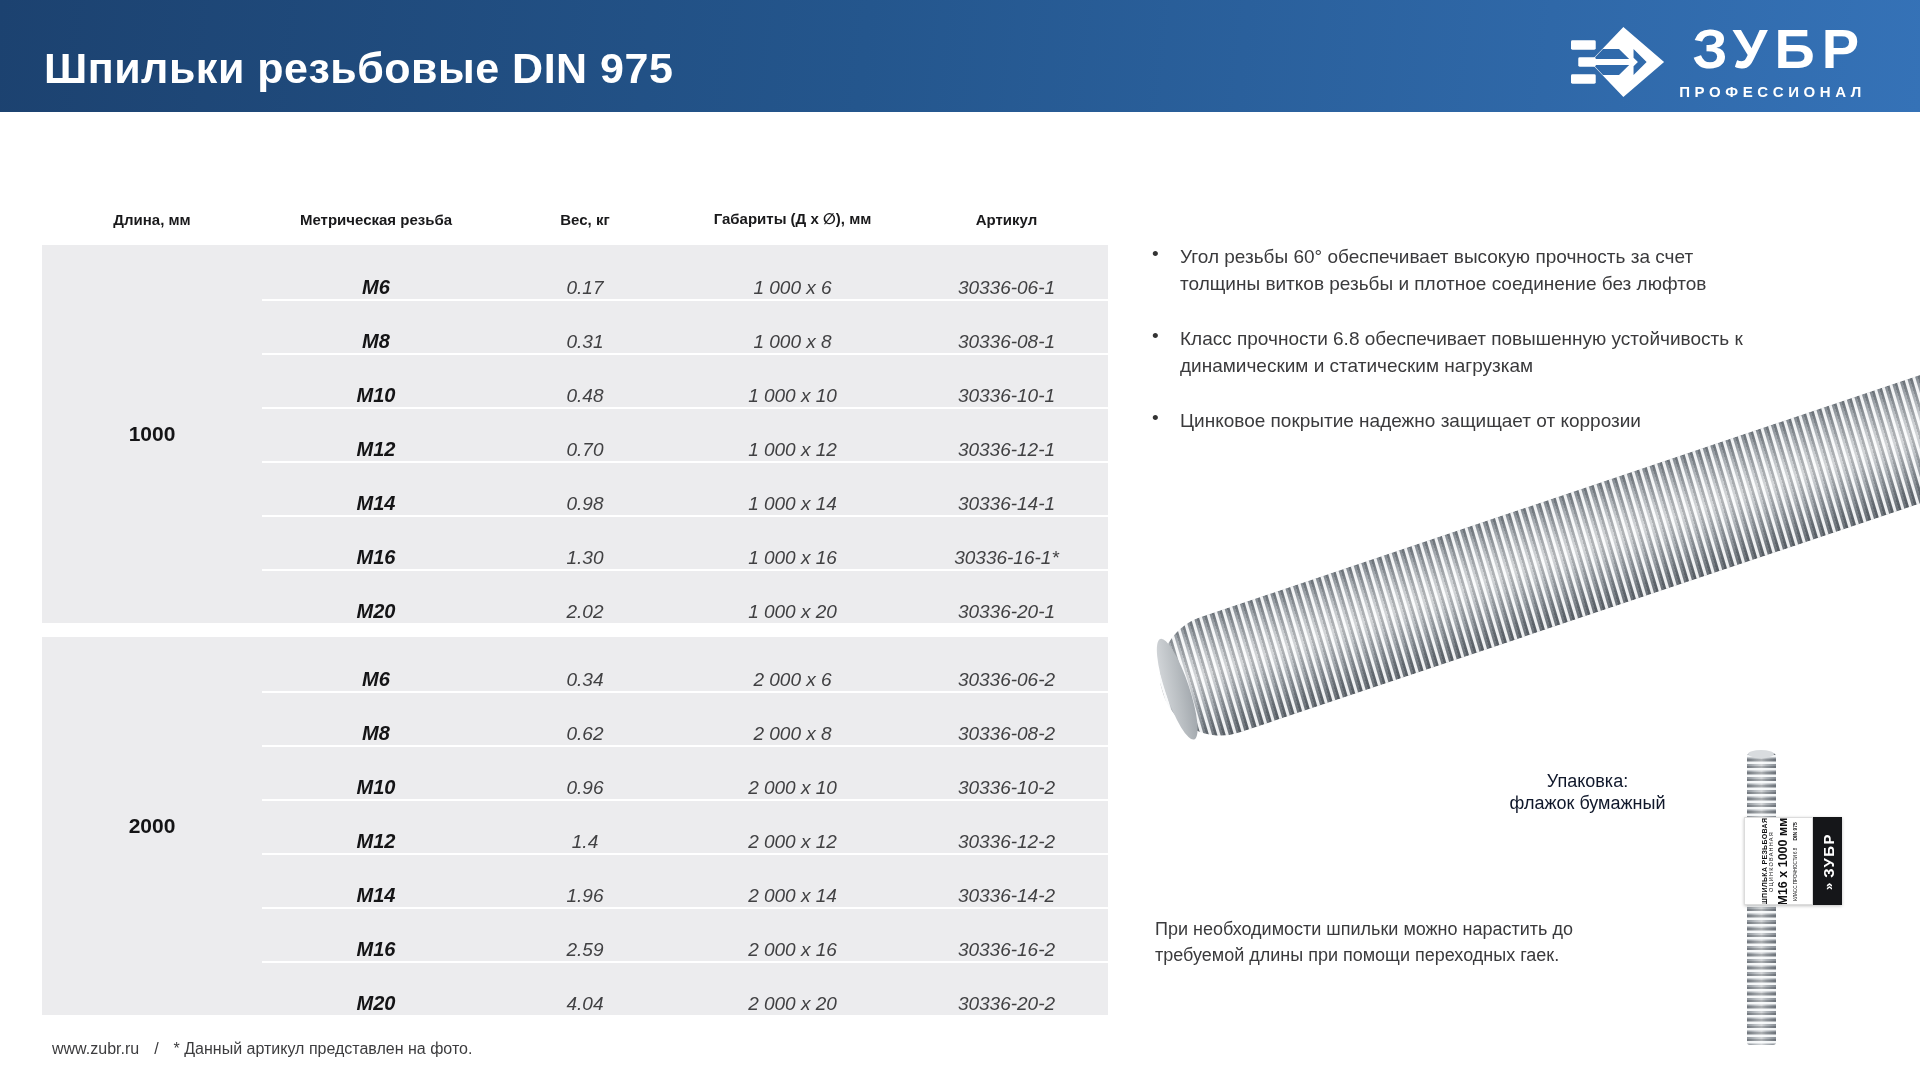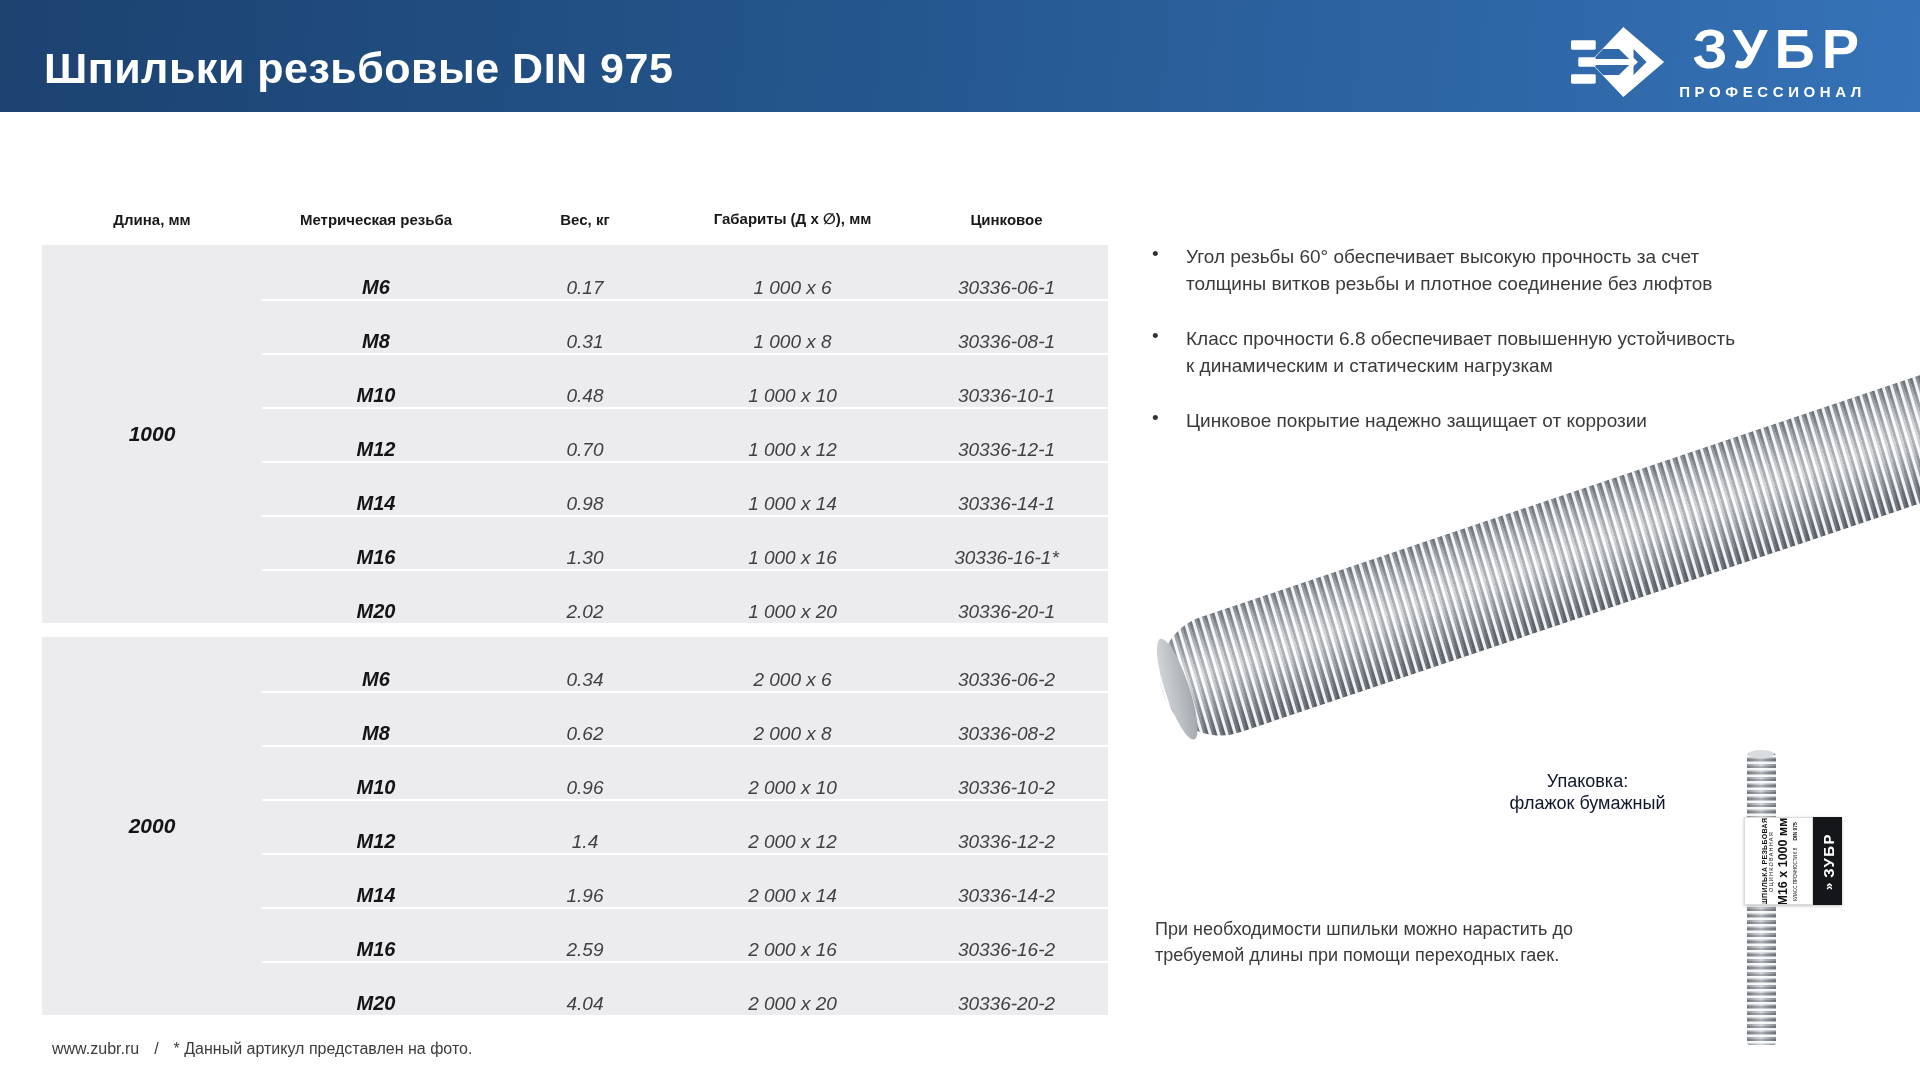--- a/index.html
+++ b/index.html
@@ -32,40 +32,40 @@
   .col-thread  { width:228px; }
   .col-weight  { width:190px; }
   .col-dims    { width:225px; }
   .col-sku     { width:203px; }
 
   #table-groups { position:absolute; left:42px; top:245px; width:1066px; }
   .tgroup { position:relative; width:1066px; height:378px; background:#ececee; margin-bottom:14px; }
   .tg-length {
     position:absolute; left:0; top:0; bottom:0; width:220px;
     display:flex; align-items:center; justify-content:center;
-    font-size:21px; font-weight:bold; color:#141416;font-style:italic;
+    font-size:21px; font-weight:bold; color:#141416;
   }
   .tg-rows { position:absolute; left:220px; top:0; bottom:0; right:0; }
   .trow { height:54px; display:flex; align-items:flex-end;font-style:italic; }
   .trow + .trow { border-top:2px solid #ffffff; }
   .trow > div { text-align:center; }
   .c-thread { width:228px; font-size:20px; font-weight:bold; color:#141416; }
   .c-weight { width:190px; font-size:19px; color:#414143; }
   .c-dims   { width:225px; font-size:19px; color:#414143; }
   .c-sku    { width:203px; font-size:19px; color:#414143; }
 
   
   .footer { position:absolute; left:52px; top:1040px; display:flex; gap:15px; font-size:16px; color:#3c3c3e; }
   .footer .site { color:#3c3c3e; text-decoration:none; }
 
   
   #features-list { position:absolute; left:1152px; top:243px; width:592px; list-style:none; }
   #features-list li { display:flex; margin-bottom:28px; }
   .f-bullet { width:28px; font-size:19px; color:#333; flex:0 0 28px; }
-  .f-text { font-size:19px; line-height:27px; color:#3a3a3c;margin-left:6px; }
+  .f-text { font-size:19px; line-height:27px; color:#3a3a3c; }
 
   
   .rod-big {
     position:absolute; left:1163px; top:633px; width:880px; height:122px;
     transform:rotate(-18.6deg); transform-origin:0 50%;
     border-radius:61px 0 0 61px;
     background:
       repeating-linear-gradient(92deg,
         rgba(82,88,94,0.45) 0 2px,
         rgba(250,251,252,0.92) 3px 5px,
@@ -146,21 +146,21 @@
       <div class="logo-sub">ПРОФЕССИОНАЛ</div>
     </div>
   </div>
 </div>
 
 <div class="thead">
   <div class="col-length">Длина, мм</div>
   <div class="col-thread">Метрическая резьба</div>
   <div class="col-weight">Вес, кг</div>
   <div class="col-dims">Габариты (Д х ∅), мм</div>
-  <div class="col-sku">Цинковое</div>
+  <div class="col-sku">Артикул</div>
 </div>
 
 <div id="table-groups">
     <div class="tgroup" style="background: rgb(236, 236, 238);">
     <div class="tg-length">1000</div>
     <div class="tg-rows">
         <div class="trow">
     <div class="c-thread">М6</div>
     <div class="c-weight">0.17</div>
     <div class="c-dims">1 000 х 6</div>

